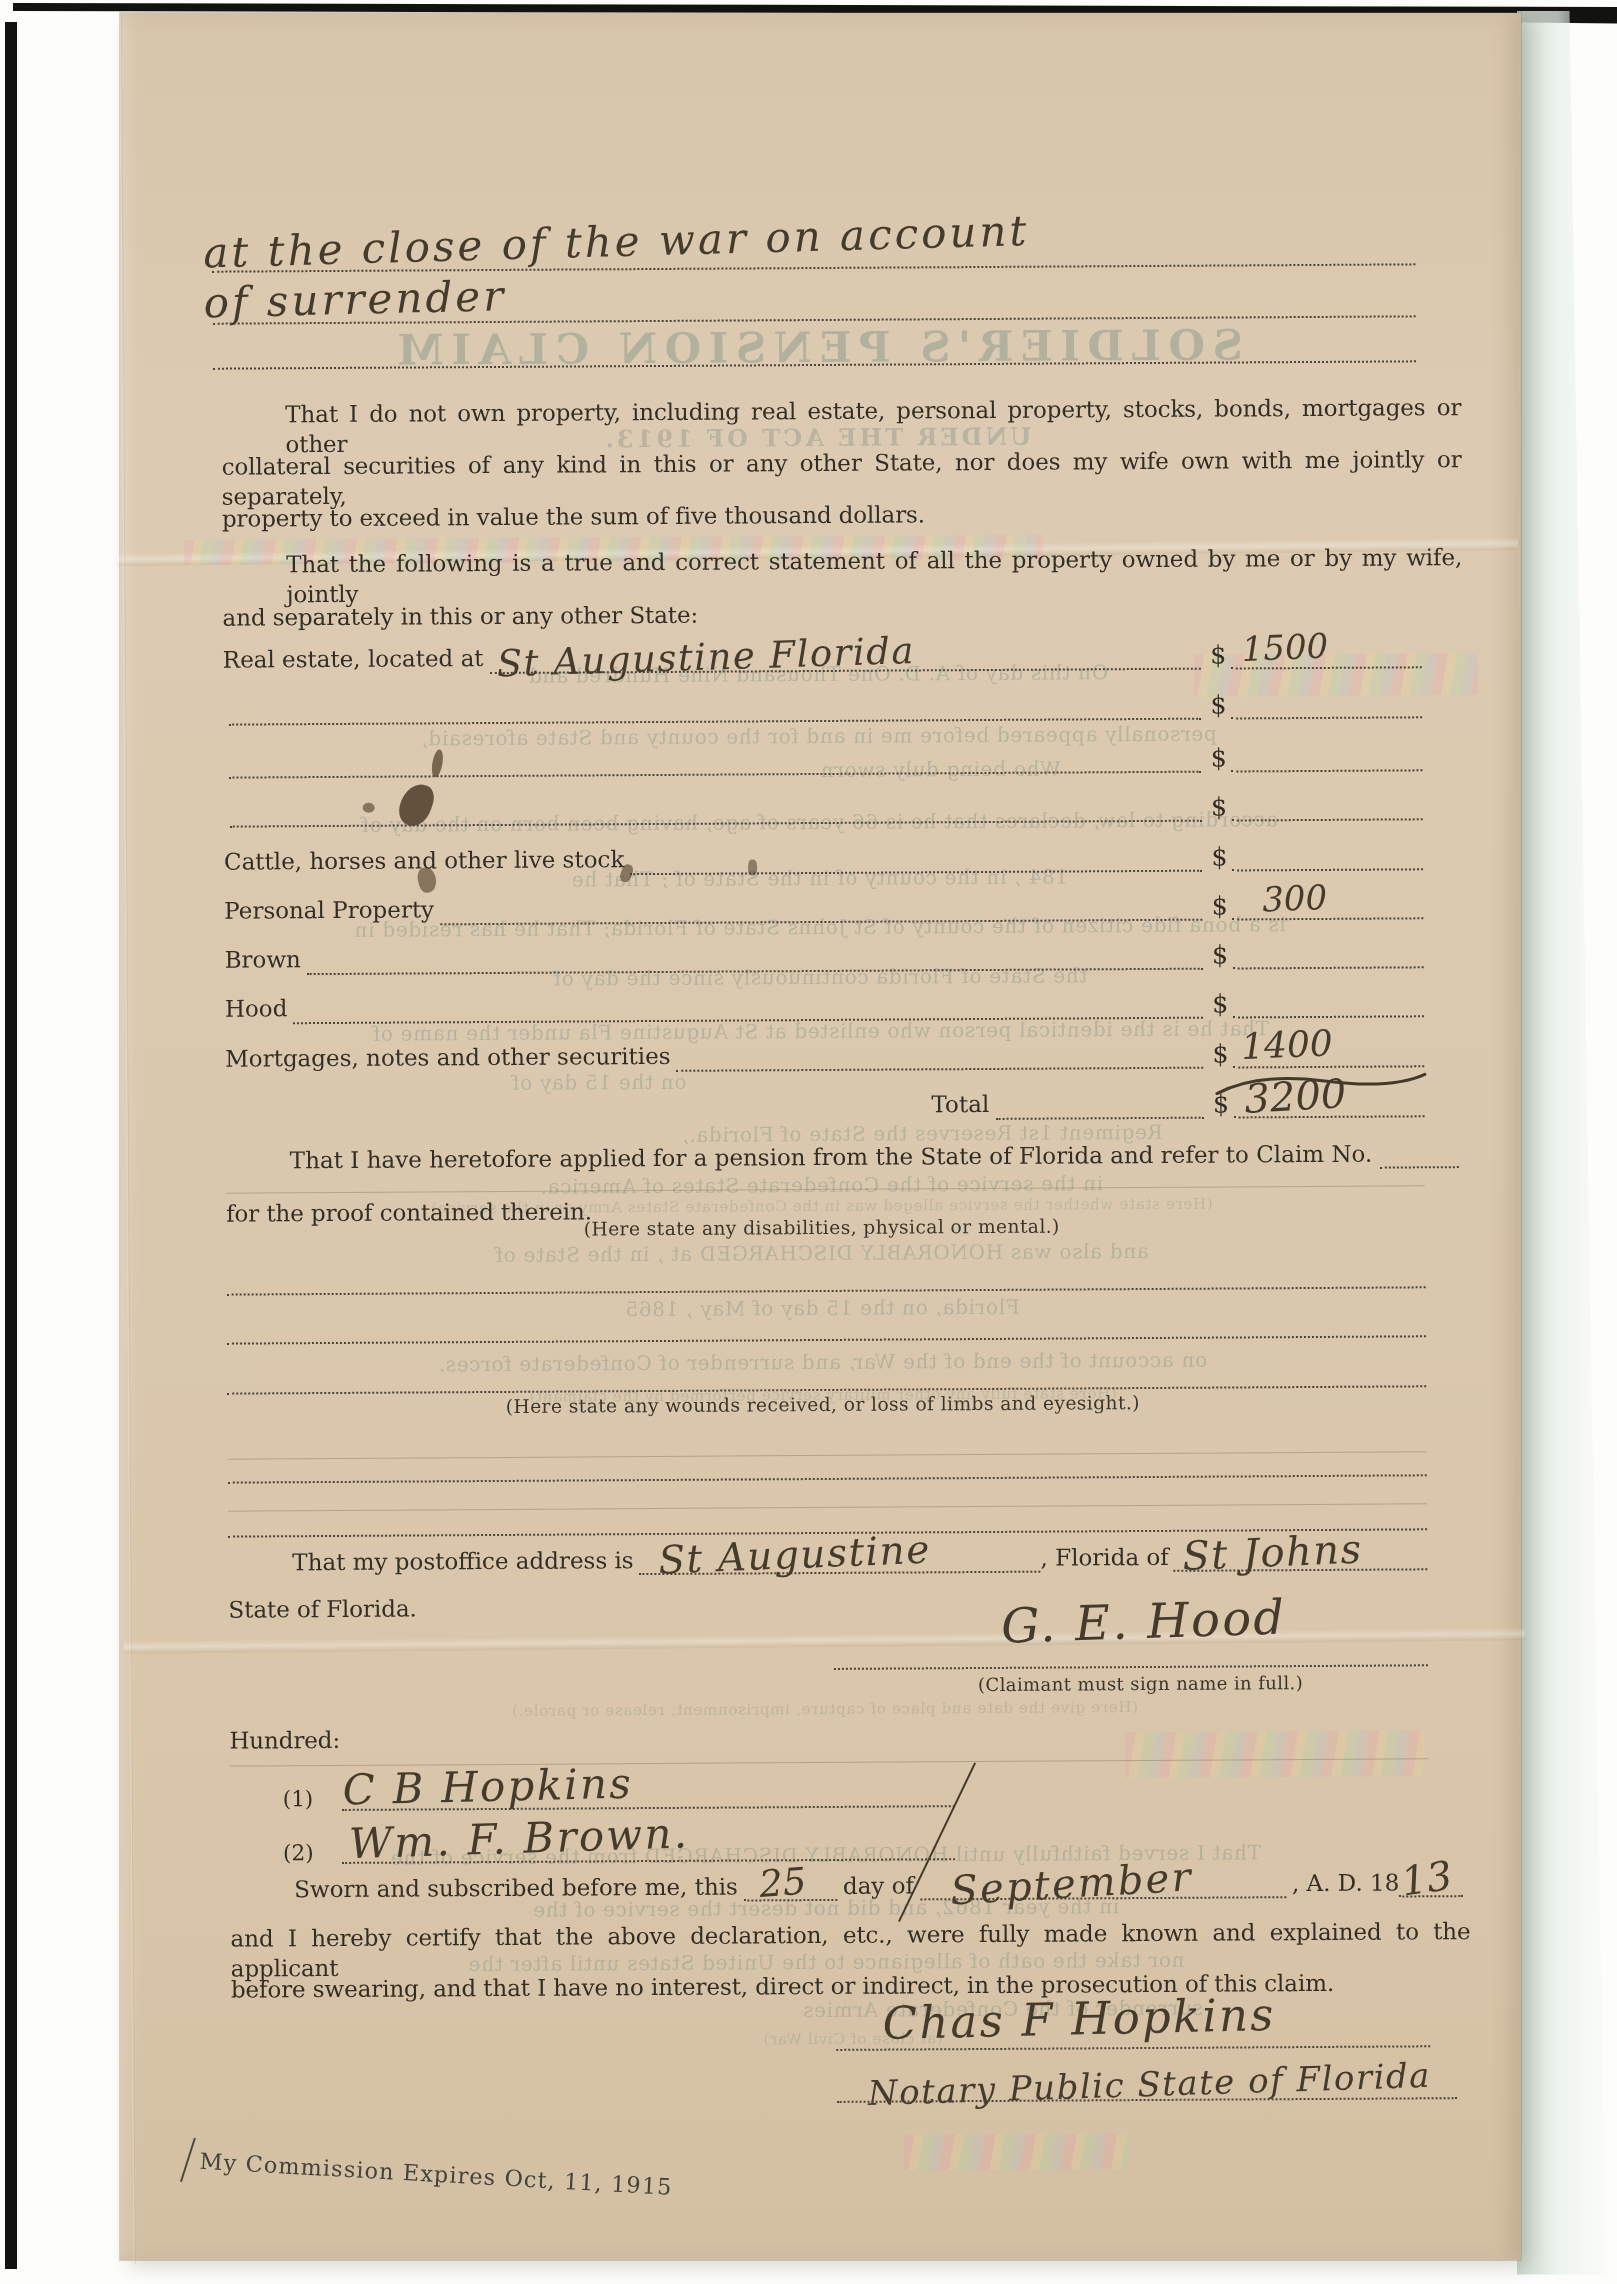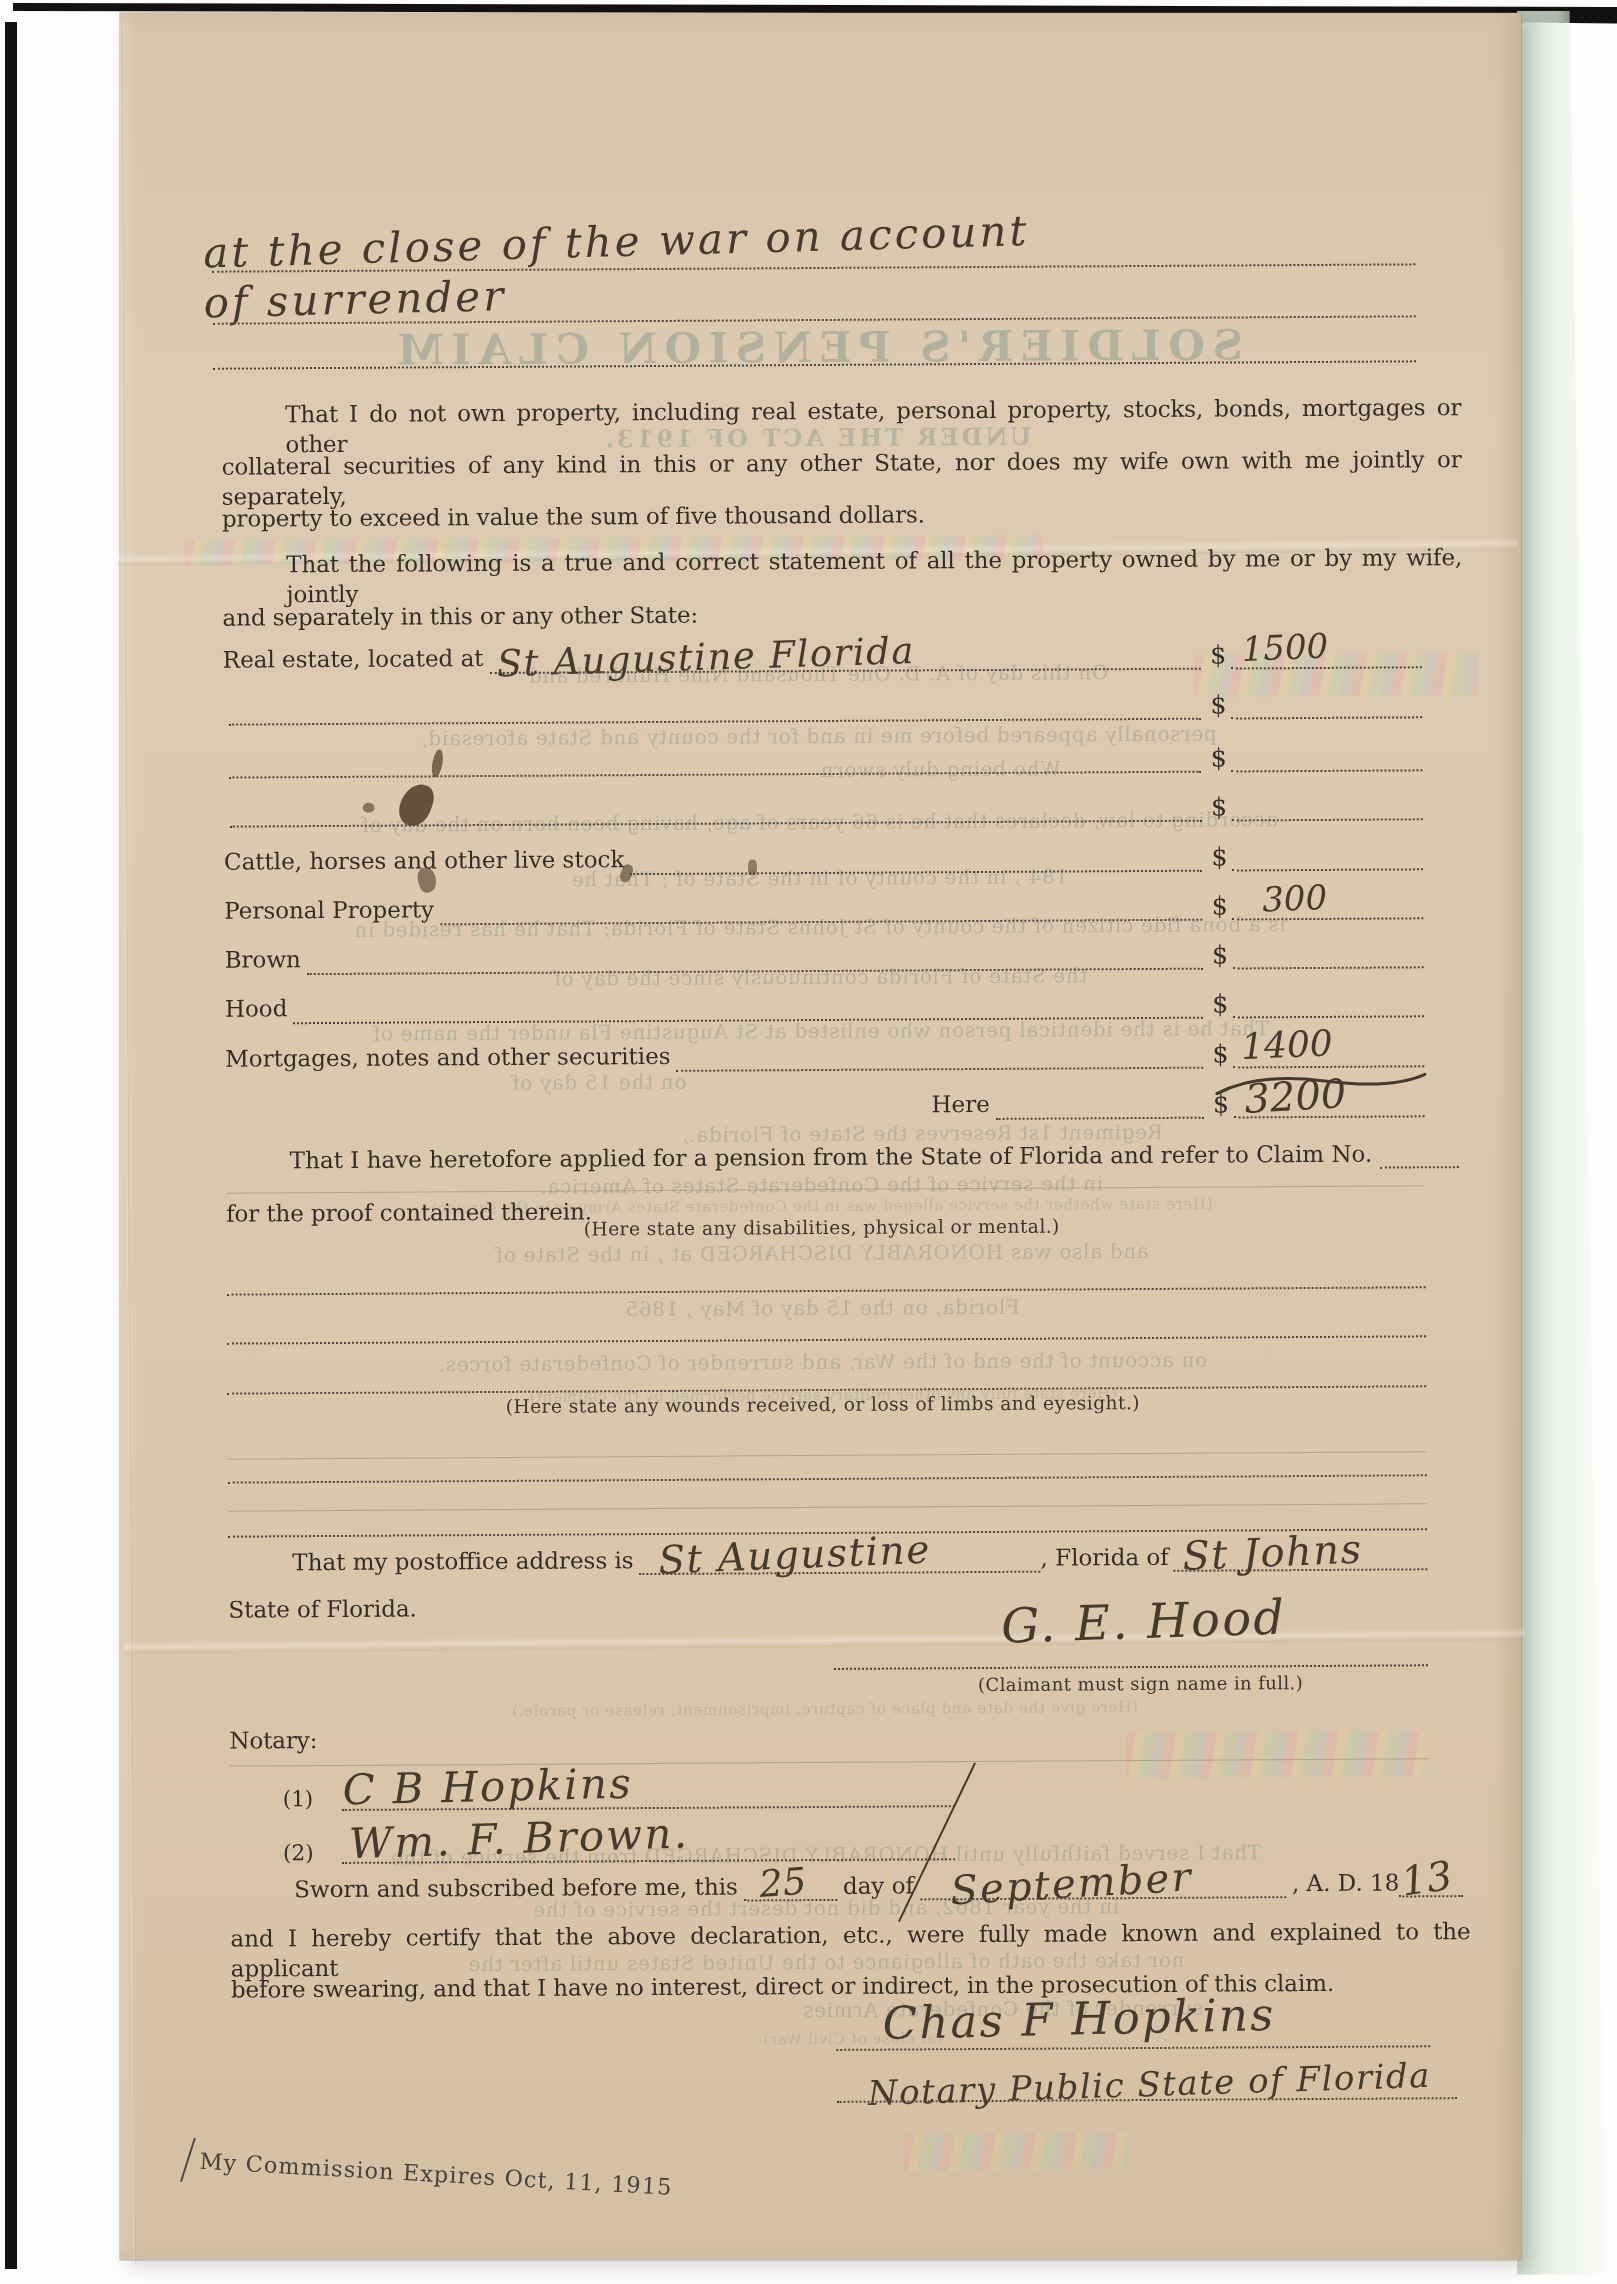--- a/index.html
+++ b/index.html
@@ -161,21 +161,21 @@
       </div>
       <div class="prow" style="top:1015px;">
         <span class="plabel">Mortgages, notes and other securities</span>
         <span class="pfill"></span>
         <span class="dollar">$</span>
         <span class="pamt">
             <i class="hw" style="left:7.5px;bottom:1.5px;font-size:36px;transform:rotate(-2deg);">1400</i>
           </span>
       </div>
       <div class="prow" style="top:1065px;">
-        <span class="plabel" style="margin-left:706px;">Here</span>
+        <span class="plabel" style="margin-left:706px;">Total</span>
         <span class="pfill"></span>
         <span class="dollar">$</span>
         <span class="pamt">
             <i class="hw" style="left:10.5px;bottom:-3px;font-size:40px;transform:rotate(-3deg);">3200</i>
           </span>
       </div>
       <svg class="sumline" style="left:1092px;top:1059px;" width="217" height="30" viewBox="0 0 290 40">
         <path d="M6 32 Q60 4 150 16 T284 8" stroke="#43392c" stroke-width="4" fill="none" stroke-linecap="round"></path>
       </svg>
 
@@ -206,21 +206,21 @@
         <span class="seg" style="width:254px;margin-left:4.5px;">
           <i class="hw" style="left:9px;bottom:-6px;font-size:40px;letter-spacing:1.5px;transform:rotate(-2deg);">St Johns</i>
         </span>
       </div>
       <div class="pline" style="left:105px;top:1578px;">State of Florida.</div>
 
       <span class="hw" style="left:710px;top:1582px;width:620px;text-align:center;font-size:48px;letter-spacing:2.2px;transform:rotate(-1.5deg);">G. E. Hood</span>
       <div class="rule" style="left:710px;top:1655px;width:594px;"></div>
       <div class="cap" style="left:785px;top:1662px;width:463px;font-size:18px;">(Claimant must sign name in full.)</div>
 
-      <div class="pline" style="left:105px;top:1709px;">Notary:</div>
+      <div class="pline" style="left:105px;top:1709px;">Hundred:</div>
       <div class="faint" style="left:105px;top:1749px;width:1199px;"></div>
       <span class="pline" style="left:158px;top:1768px;font-size:21.7px;">(1)</span>
       <span class="hw" style="left:218px;top:1747px;font-size:42px;letter-spacing:2.2px;transform:rotate(-1deg);">C B Hopkins</span>
       <div class="rule" style="left:217px;top:1793px;width:613px;"></div>
       <div class="stroke" style="left:811px;top:1742px;width:2.2px;height:176px;transform:rotate(26deg);"></div>
       <span class="pline" style="left:158px;top:1822px;font-size:21.7px;">(2)</span>
       <span class="hw" style="left:224px;top:1799px;font-size:42px;letter-spacing:2.2px;transform:rotate(-1.5deg);">Wm. F. Brown.</span>
       <div class="rule" style="left:217px;top:1846px;width:613px;"></div>
 
       <div class="flexline" style="left:105px;top:1856px;width:1233px;">

